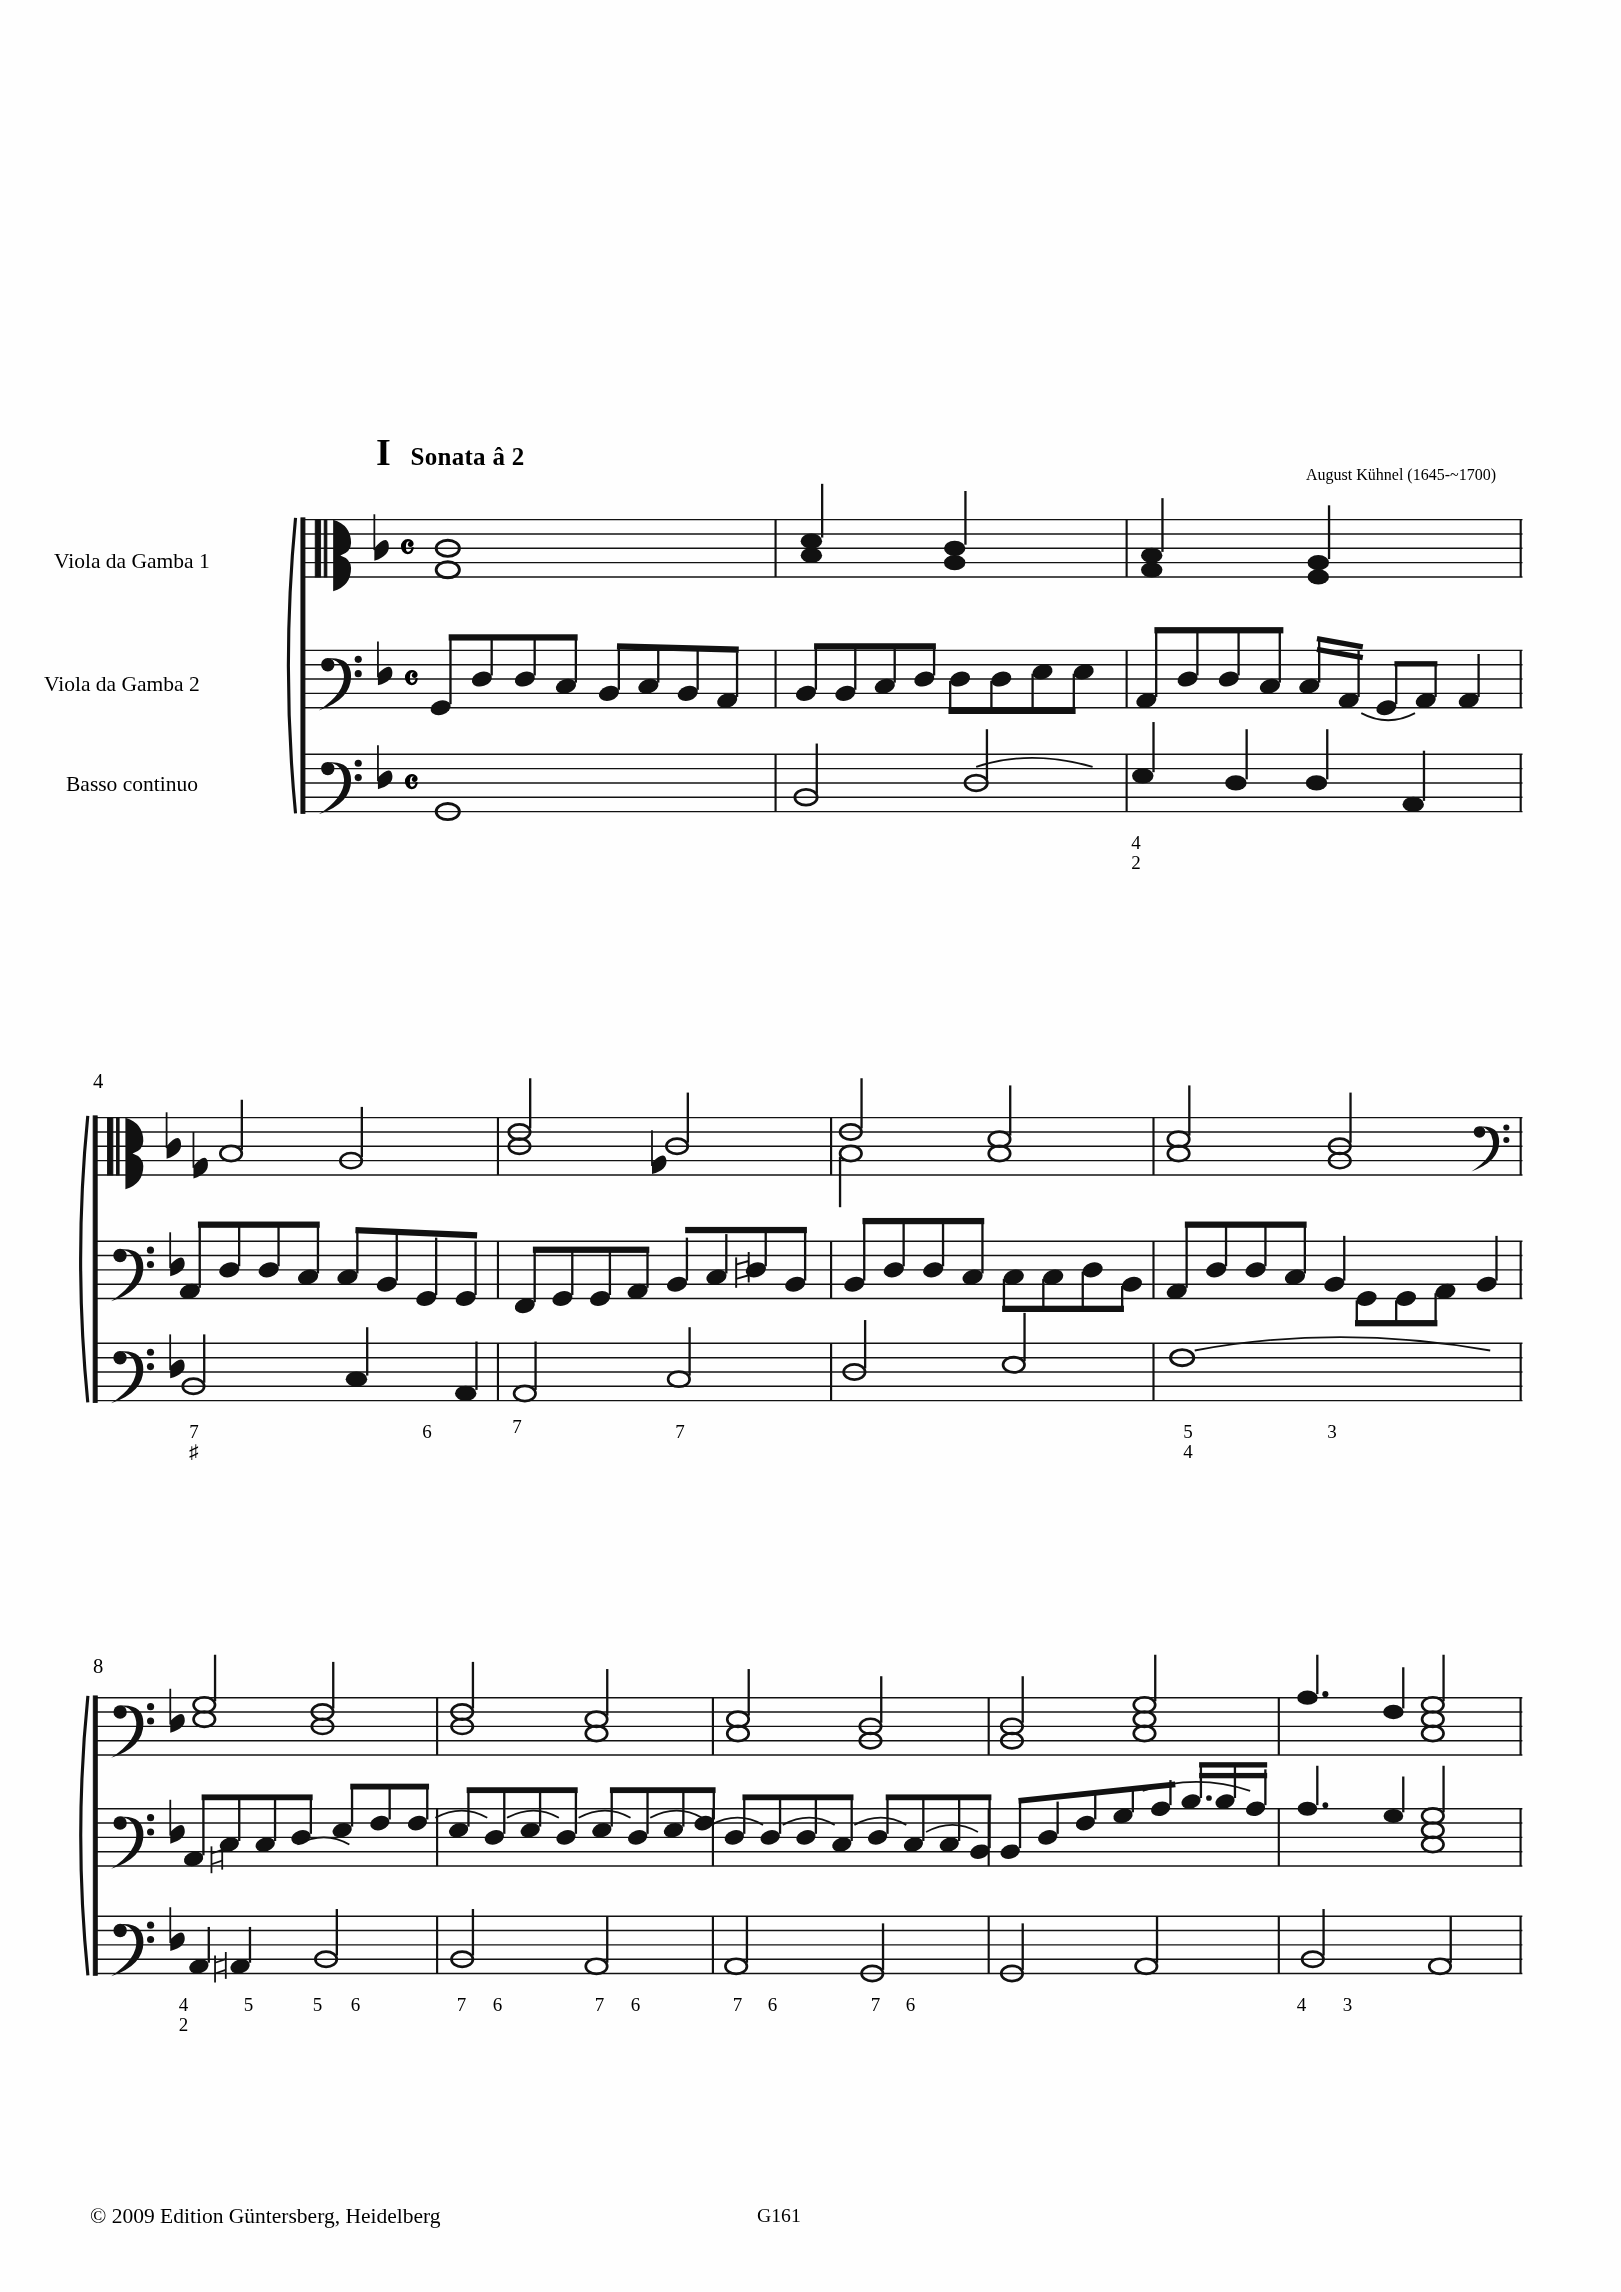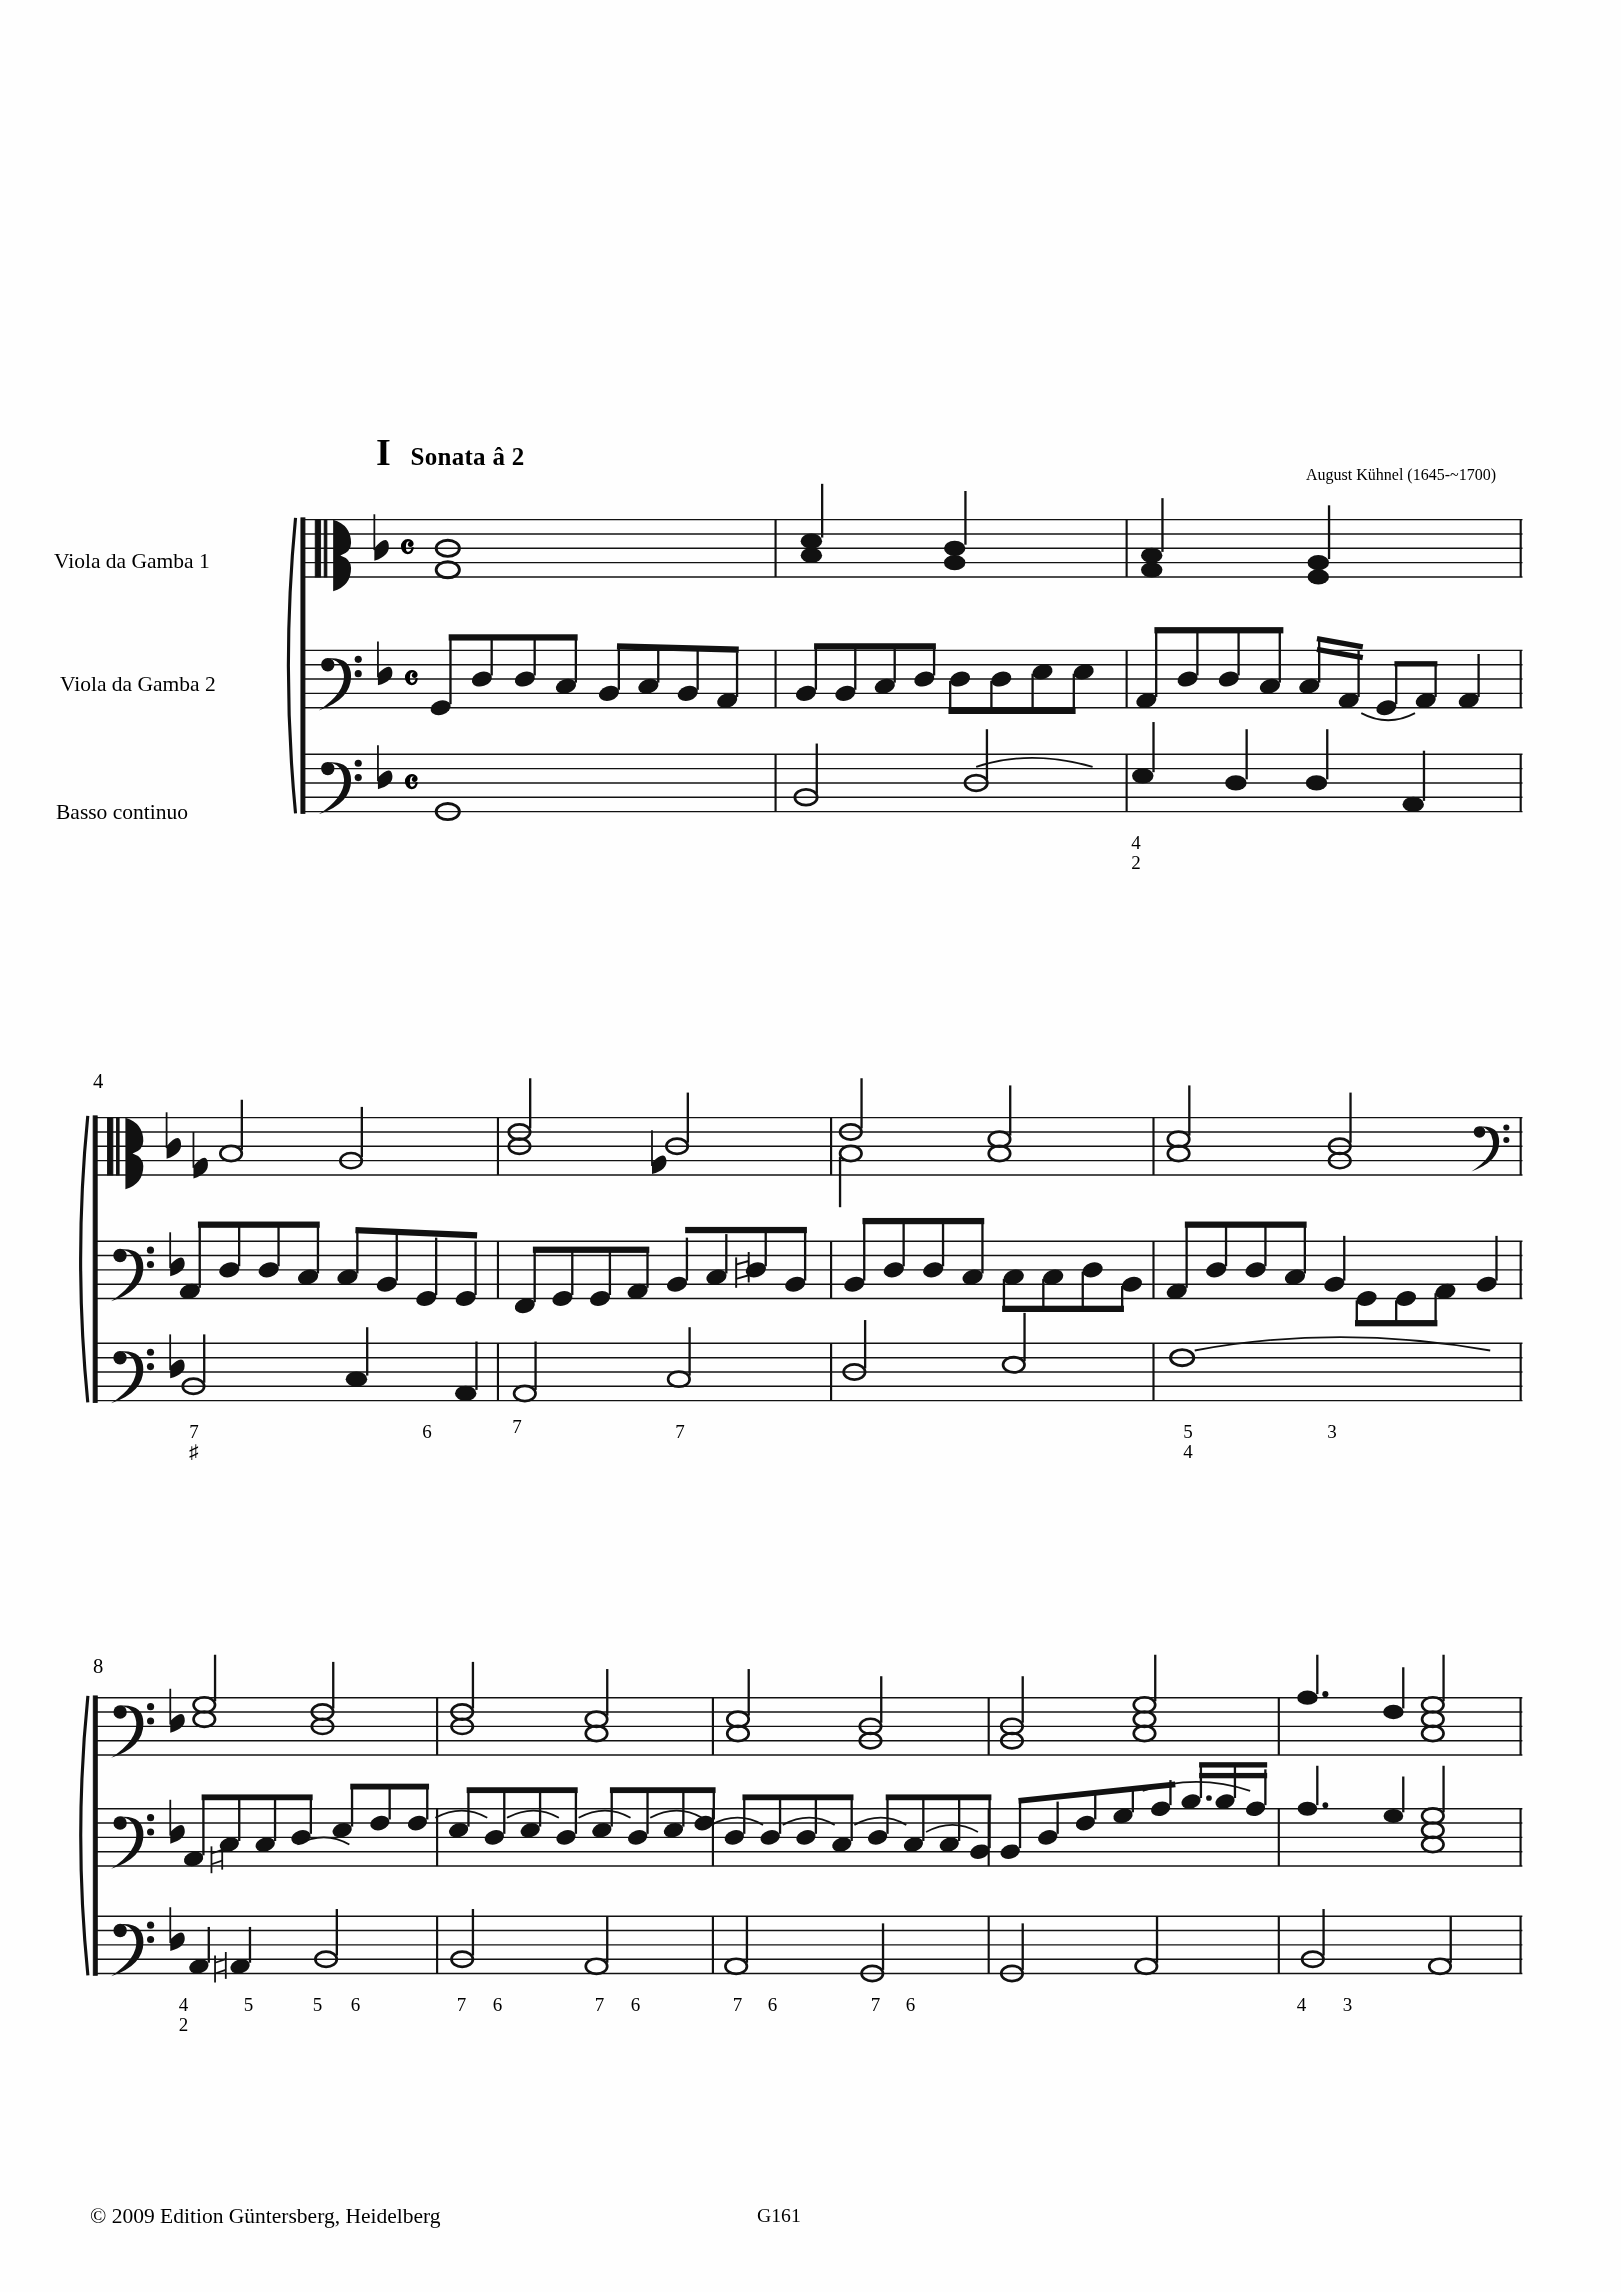--- a/index.html
+++ b/index.html
@@ -114,22 +114,22 @@
 
 <div class="page">
 
   <div id="title-block">
     <span id="movement-number">I</span>
     <span id="work-title">Sonata â 2</span>
   </div>
   <div id="composer">August Kühnel (1645-~1700)</div>
 
   <div class="instrument-label" style="left:54px; top:549px; width:228px;">Viola da Gamba 1</div>
-  <div class="instrument-label" style="left:60px; top:672px; width:228px;">Viola da Gamba 2</div>
-  <div class="instrument-label" style="left:56px; top:772px; width:228px;margin-top:28px;">Basso continuo</div>
+  <div class="instrument-label" style="left:44px; top:672px; width:228px;">Viola da Gamba 2</div>
+  <div class="instrument-label" style="left:66px; top:772px; width:228px;">Basso continuo</div>
 
   <div class="system" style="left:0; top:0; width:1621px; height:896px;">
 
     <svg class="music" width="1621" height="896" viewBox="0 0 1810 1000">
       <g stroke="#111" fill="#111">
 
         <g stroke-width="1.6">
           <line x1="340" y1="580" x2="1700" y2="580"></line>
           <line x1="340" y1="596" x2="1700" y2="596"></line>
           <line x1="340" y1="612" x2="1700" y2="612"></line>

